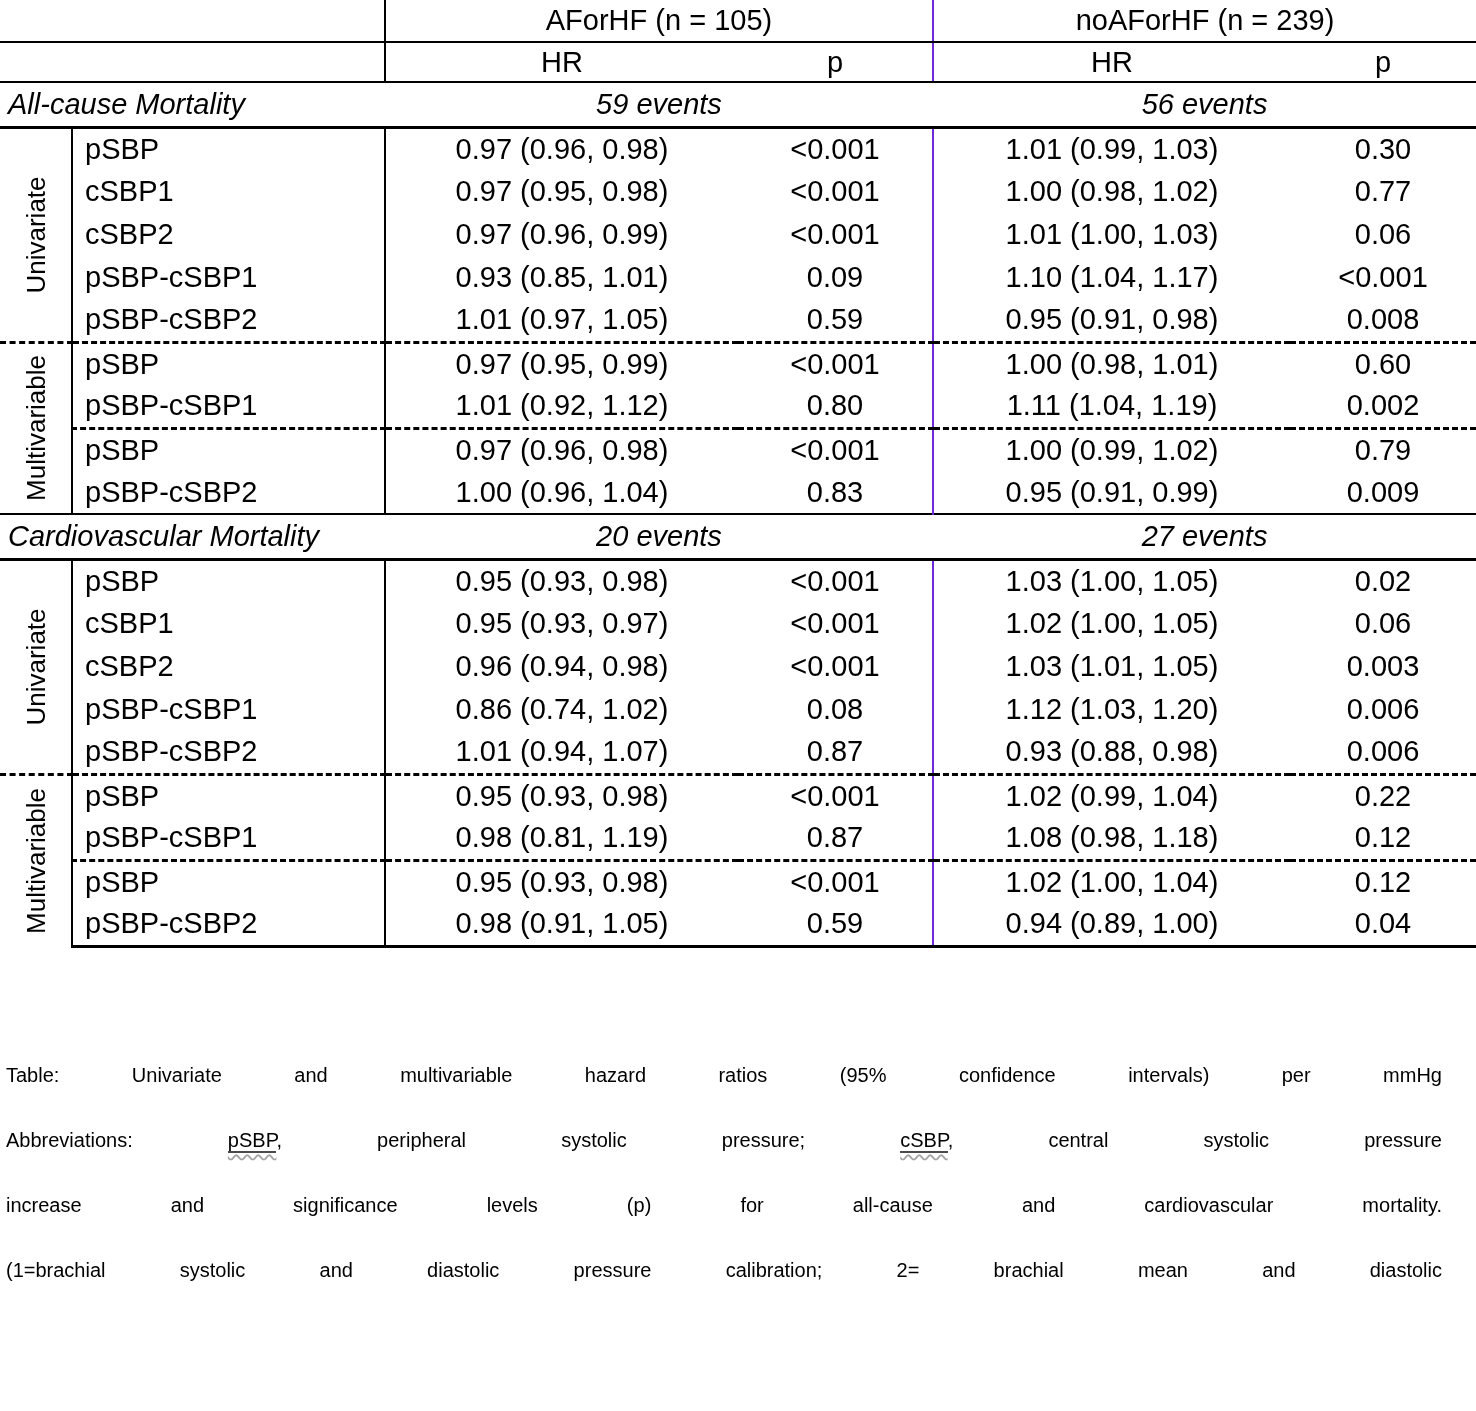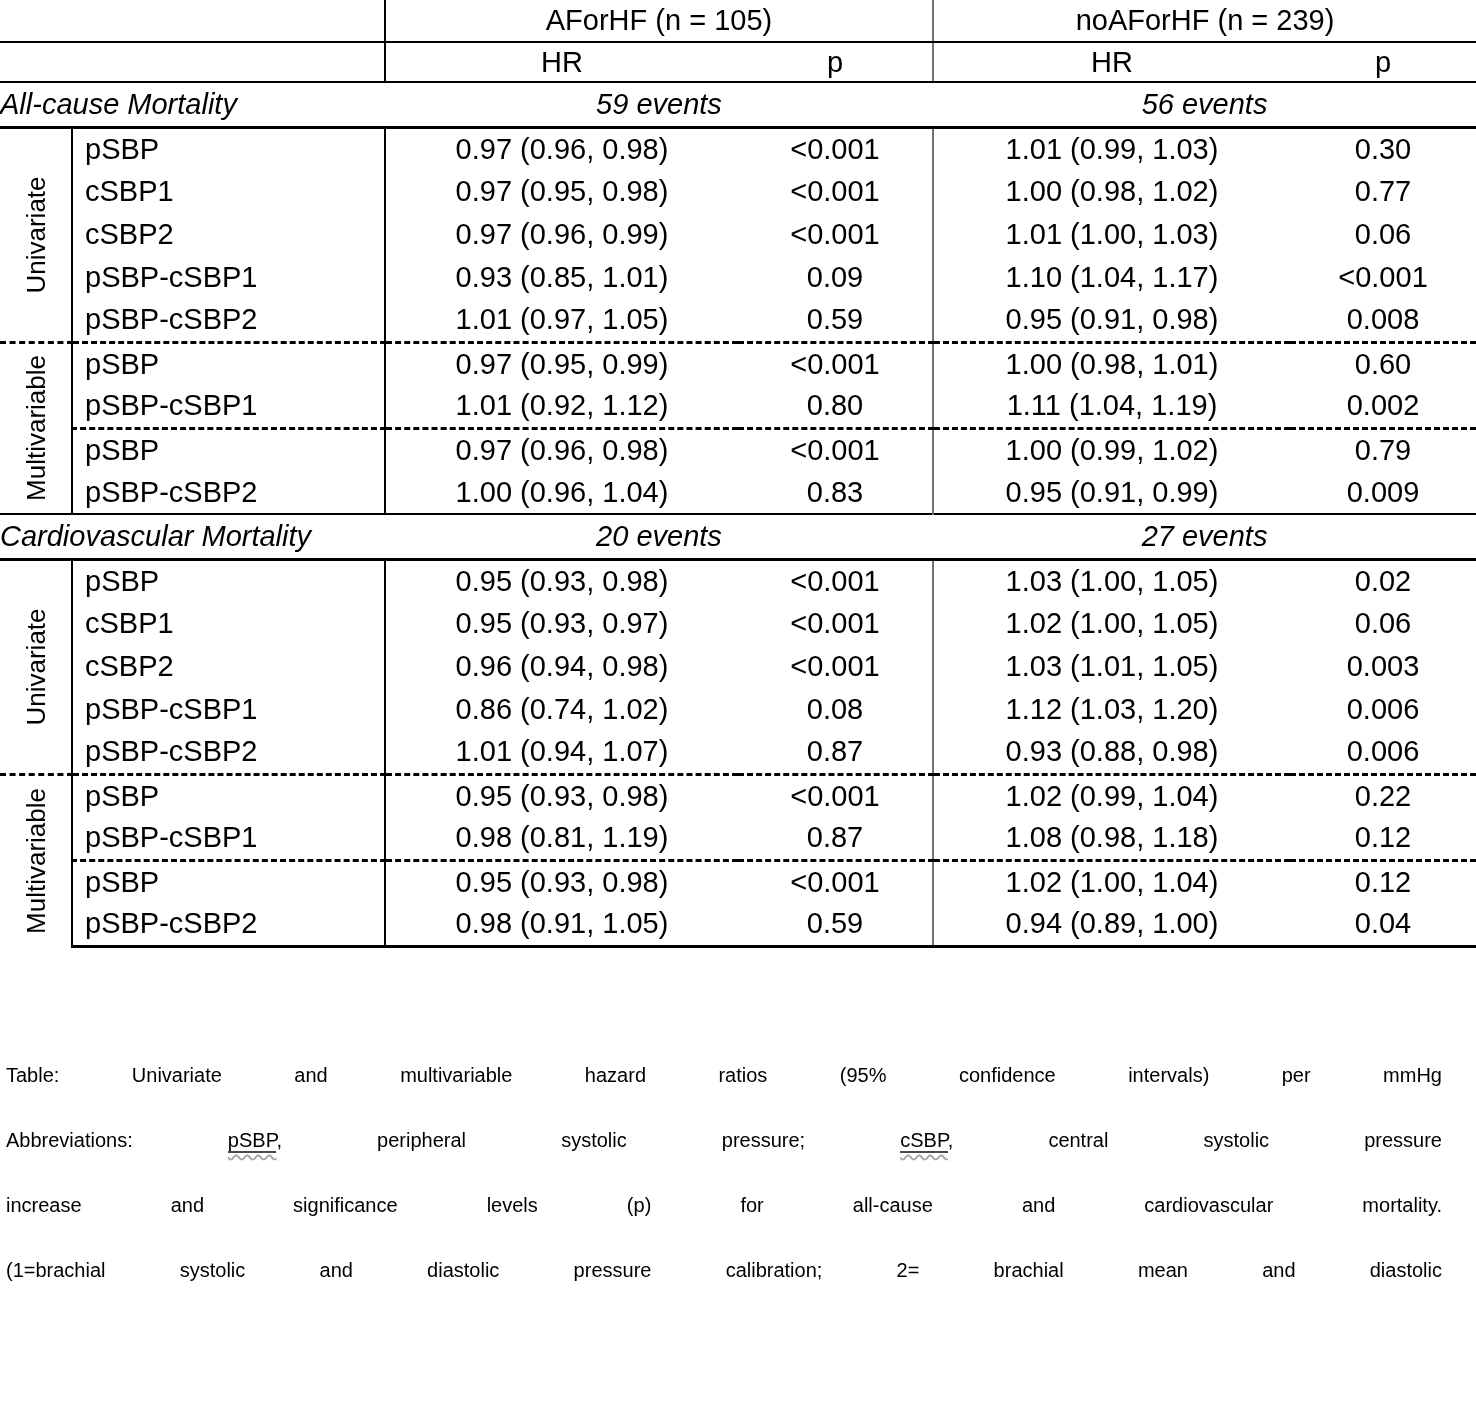--- a/index.html
+++ b/index.html
@@ -28,26 +28,26 @@
     text-align: center;
     vertical-align: middle;
     overflow: visible;
   }
 
   tr.hdr1 { height: 42px; }
   tr.hdr2 { height: 40px; padding-left: 46px; }
   tr.hdr1 td, tr.hdr2 td { border-bottom: 2px solid #000; }
 
   .bR { border-right: 2px solid #000; }
-  .bL { border-left: 2px solid #737373; }
+  .bL { border-left: 2px solid #6d28d9; }
 
   tr.section-row { height: 45px; font-style: italic; }
   tr.section-row td { border-bottom: 3px solid #000; }
   tr.section-row.topline td { border-top: 2px solid #000; }
-  td.sec-title { text-align: left; }
+  td.sec-title { text-align: left; padding-left: 8px; }
 
   tr.data-row { height: 43px; }
   td.var {
     text-align: left;
     padding-left: 12px;
     border-right: 2px solid #000;
   }
   td.rotcell {
     border-right: 2px solid #000;
     position: relative;

